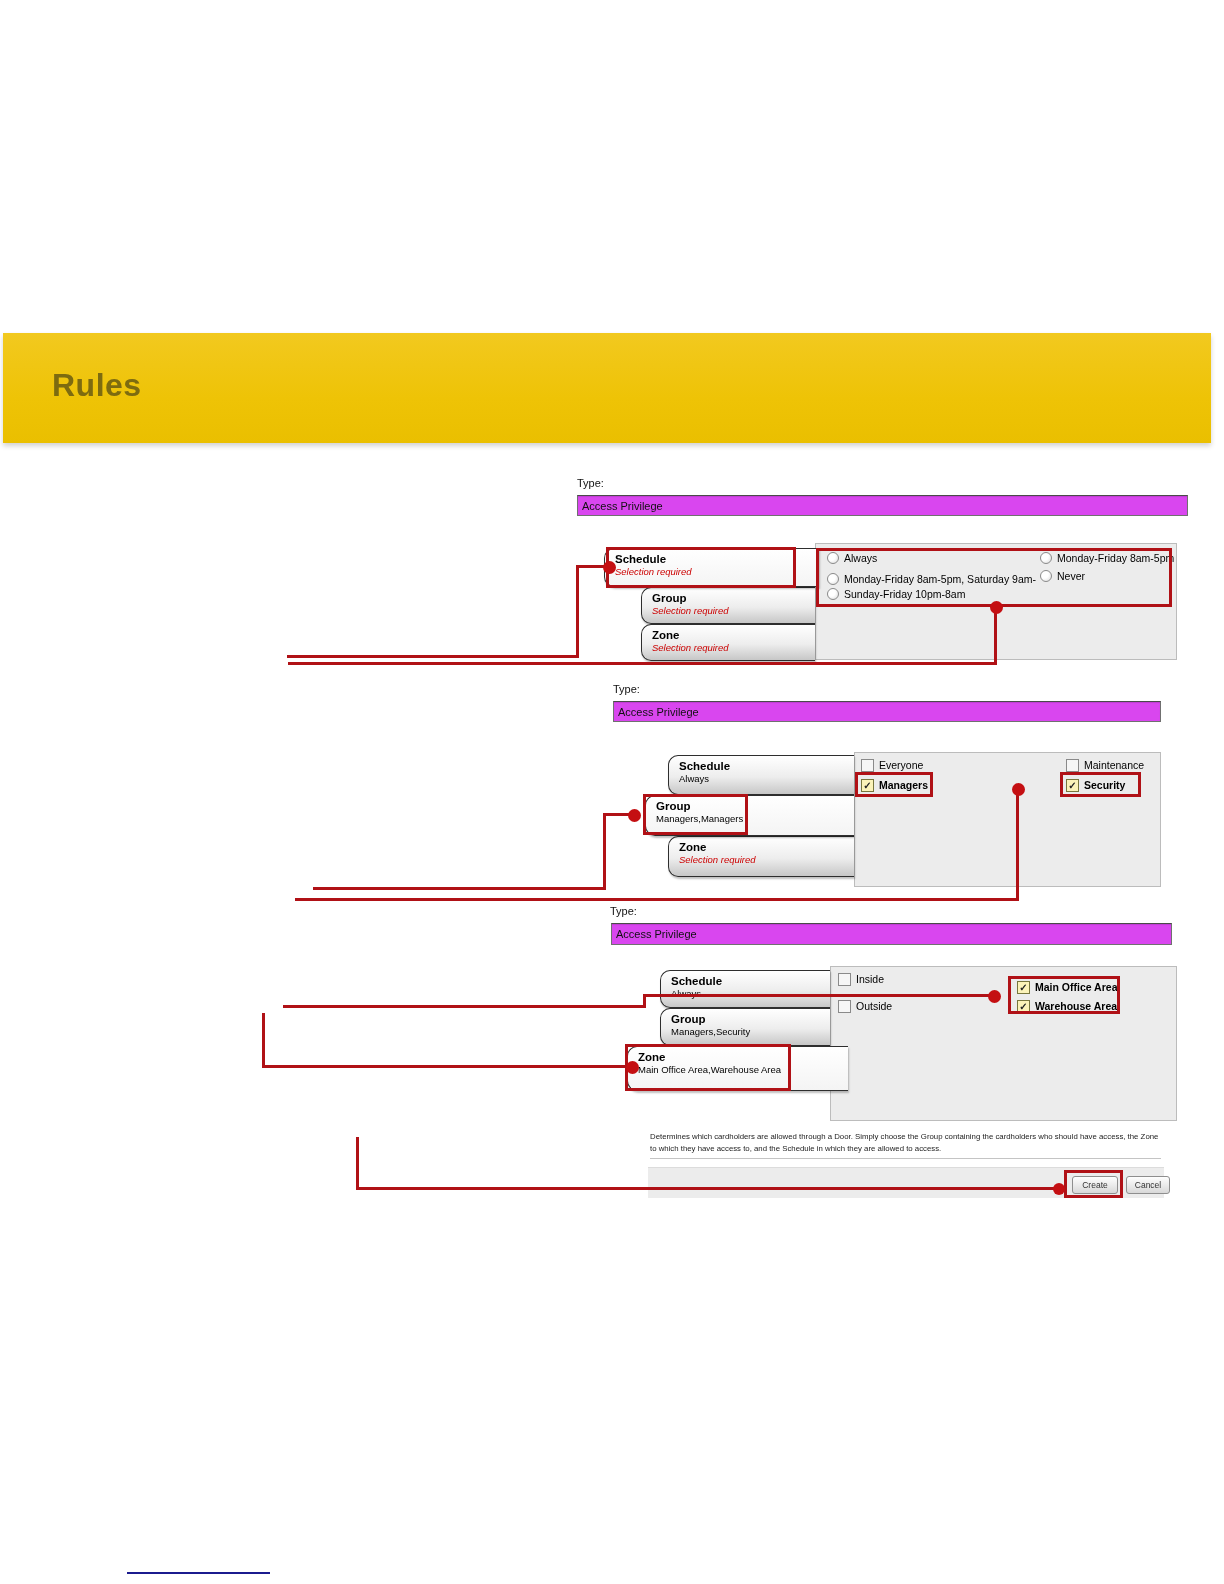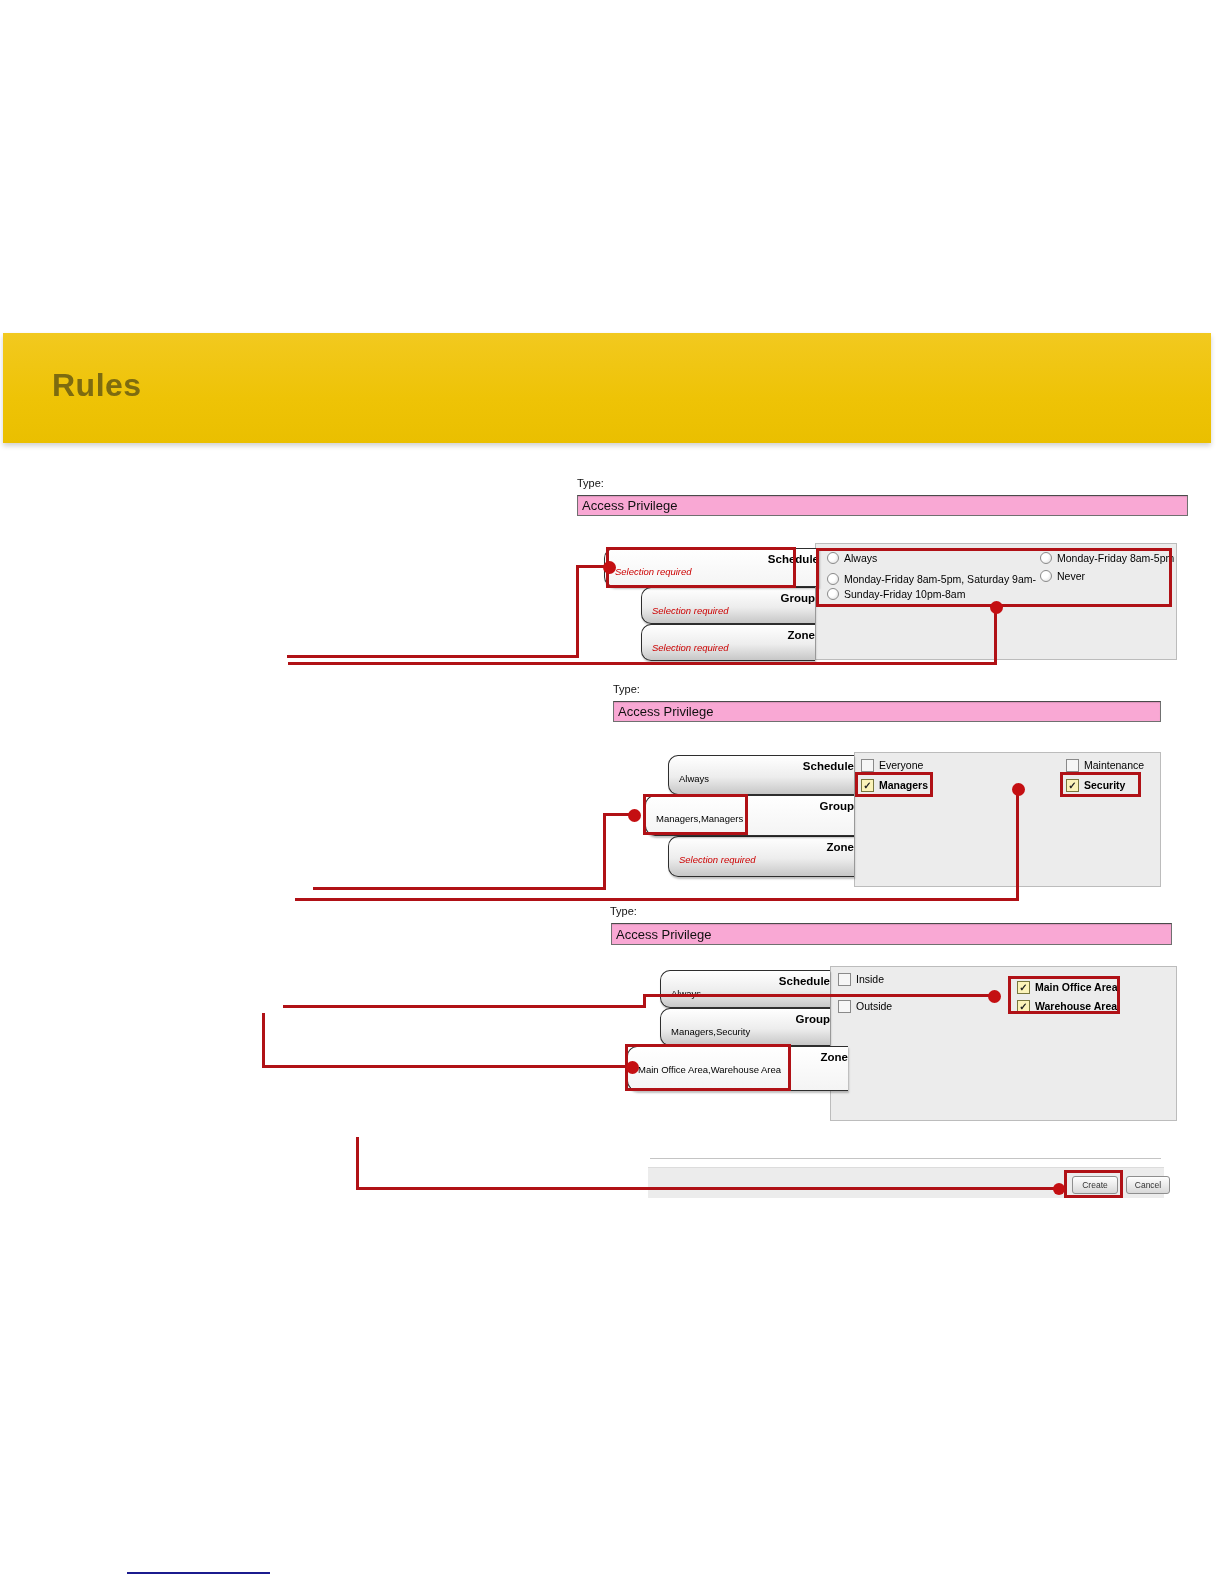--- a/index.html
+++ b/index.html
@@ -14,42 +14,42 @@
     box-shadow:0 3px 5px rgba(0,0,0,0.18);
   }
   .banner-title {
     position:absolute; left:13px; top:34px;
     font-size:32px; font-weight:bold; color:#7d6b10; letter-spacing:0.5px;margin-left:36px;
   }
   
   .type-label { position:absolute; font-size:11px; color:#111; }
   .type-input {
     position:absolute; box-sizing:border-box; height:21px;
-    border:1px solid #707070; border-top-color:#4a4a4a; background:#f9a8d4;
-    font-family:"Liberation Sans",sans-serif; font-size:13px; color:#111;
+    border:1px solid #707070; border-top-color:#4a4a4a; background:#d946ef;
+    font-family:"Liberation Sans",sans-serif; font-size:11px; color:#111;
     padding:0 4px 0 4px; box-shadow:inset 0 1px 1px rgba(0,0,0,0.12);
   }
   
   .content {
     position:absolute; background:#ececec; border:1px solid #bcbcbc;
     box-sizing:border-box;
   }
   .tab {
     position:absolute; box-sizing:border-box;
     border:1px solid #2e2e2e; border-right:none;
     border-radius:10px 0 0 10px;
     background:linear-gradient(180deg,#ffffff 0%,#ededed 55%,#c7c7c7 100%);
     box-shadow:1px 2px 2px rgba(0,0,0,0.25);
     padding:4px 0 0 10px; overflow:hidden;
   }
   .tab.selected {
     background:linear-gradient(180deg,#ffffff 0%,#f4f4f4 100%);
     z-index:3;
   }
-  .t-label { display:block; font-size:11.5px; font-weight:bold; color:#000; line-height:13px;text-align:right; }
+  .t-label { display:block; font-size:11.5px; font-weight:bold; color:#000; line-height:13px; }
   .t-sub   { display:block; font-size:9.5px; color:#000; line-height:12px; }
   .t-sub.required { color:#cc0000; font-style:italic; }
   
   .opt { position:absolute; height:14px; display:flex; align-items:center; gap:5px; }
   .opt .lbl { font-size:10.5px; color:#000; white-space:nowrap; }
   .opt .lbl.bold { font-weight:bold; }
   .radio {
     width:10px; height:10px; border:1px solid #8a8a8a; border-radius:50%;
     background:radial-gradient(circle at 35% 35%, #ffffff 40%, #d9d9d9 100%);
     flex:0 0 auto;
@@ -220,20 +220,21 @@
   <div class="ann-rect" style="left:1008px; top:976px; width:112px; height:38px;"></div>
   <div class="ann-dot" style="left:988px; top:990px;"></div>
   <div class="ann-line" style="left:283px; top:1005px; width:362px; height:3px;"></div>
   <div class="ann-line" style="left:643px; top:995px; width:3px; height:13px;"></div>
   <div class="ann-line" style="left:643px; top:994px; width:348px; height:3px;"></div>
   <div class="ann-rect" style="left:625px; top:1044px; width:166px; height:47px;"></div>
   <div class="ann-dot" style="left:626px; top:1061px;"></div>
   <div class="ann-line" style="left:263px; top:1065px; width:366px; height:3px;"></div>
   <div class="ann-line" style="left:262px; top:1013px; width:3px; height:55px;"></div>
 
+  <div class="descr" style="left:650px; top:1131px;">Determines which cardholders are allowed through a Door. Simply choose the Group containing the cardholders who should have access, the Zone to which they have access to, and the Schedule in which they are allowed to access.</div>
   <div class="divider" style="left:650px; top:1158px; width:511px;"></div>
   <div class="btn-bar" style="left:648px; top:1167px; width:516px; height:30px;"></div>
   <div class="btn" style="left:1072px; top:1176px; width:46px;">Create</div>
   <div class="btn" style="left:1126px; top:1176px; width:44px;">Cancel</div>
 
   <div class="ann-rect" style="left:1064px; top:1170px; width:59px; height:28px;"></div>
   <div class="ann-dot" style="left:1053px; top:1183px; width:12px; height:12px;"></div>
   <div class="ann-line" style="left:356px; top:1137px; width:3px; height:53px;"></div>
   <div class="ann-line" style="left:356px; top:1187px; width:703px; height:3px;"></div>
 

